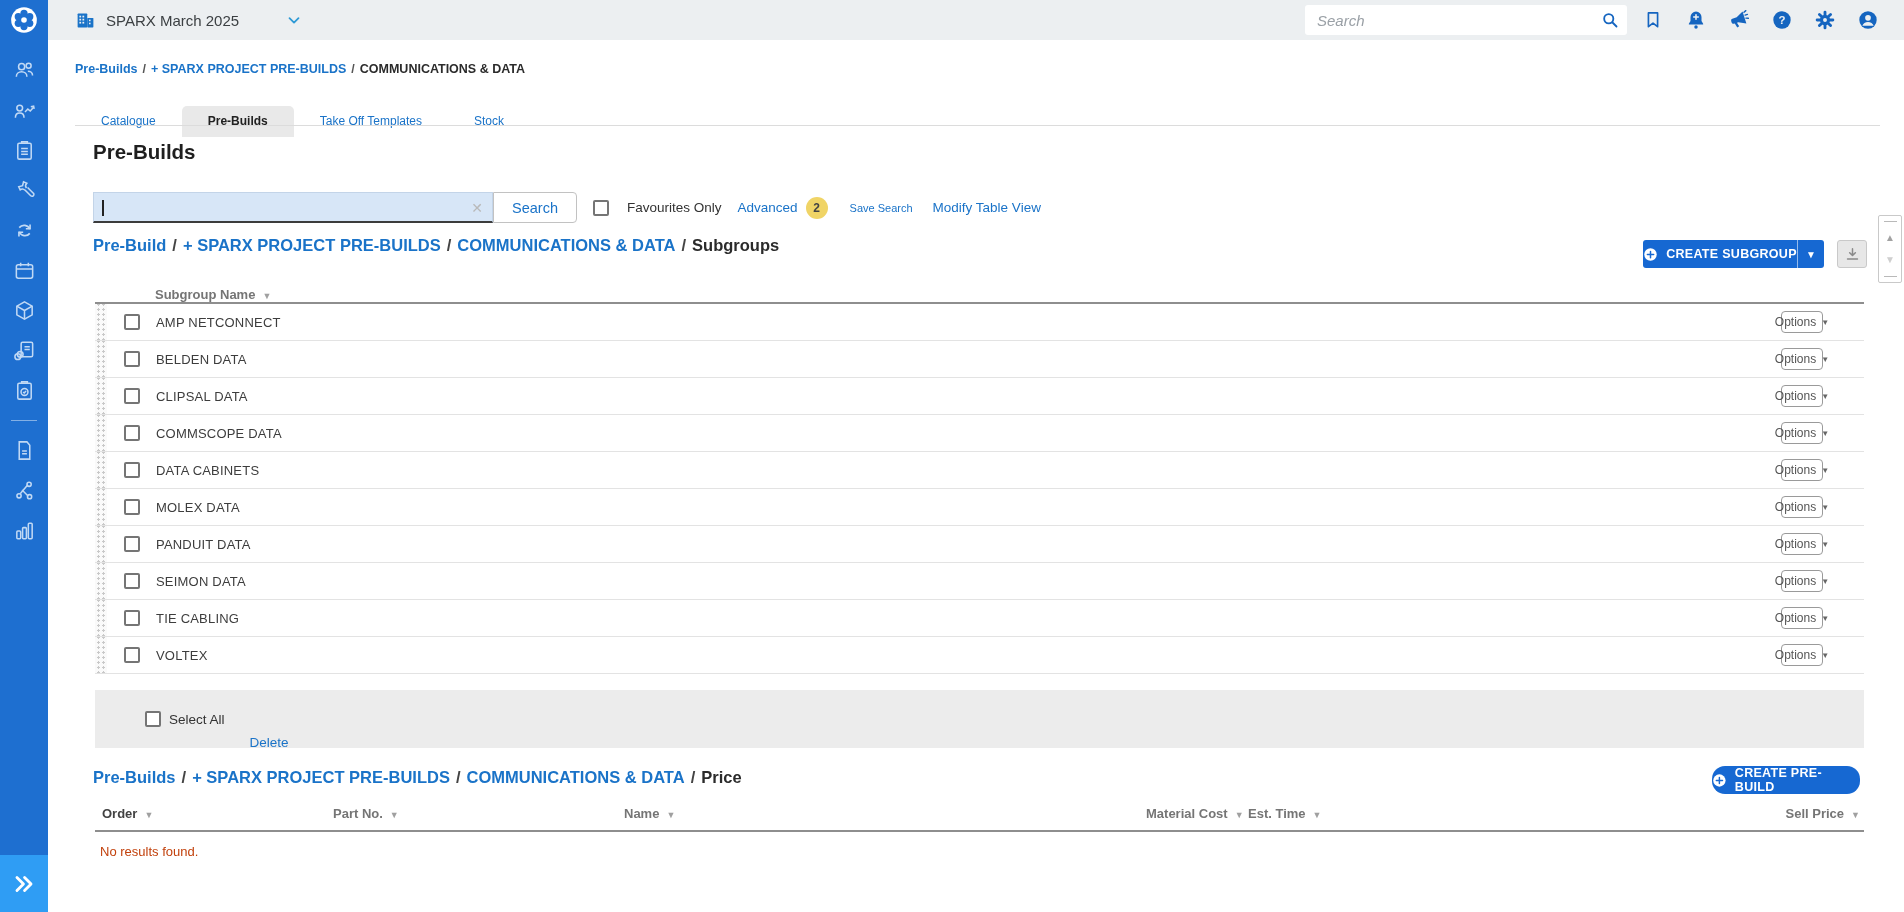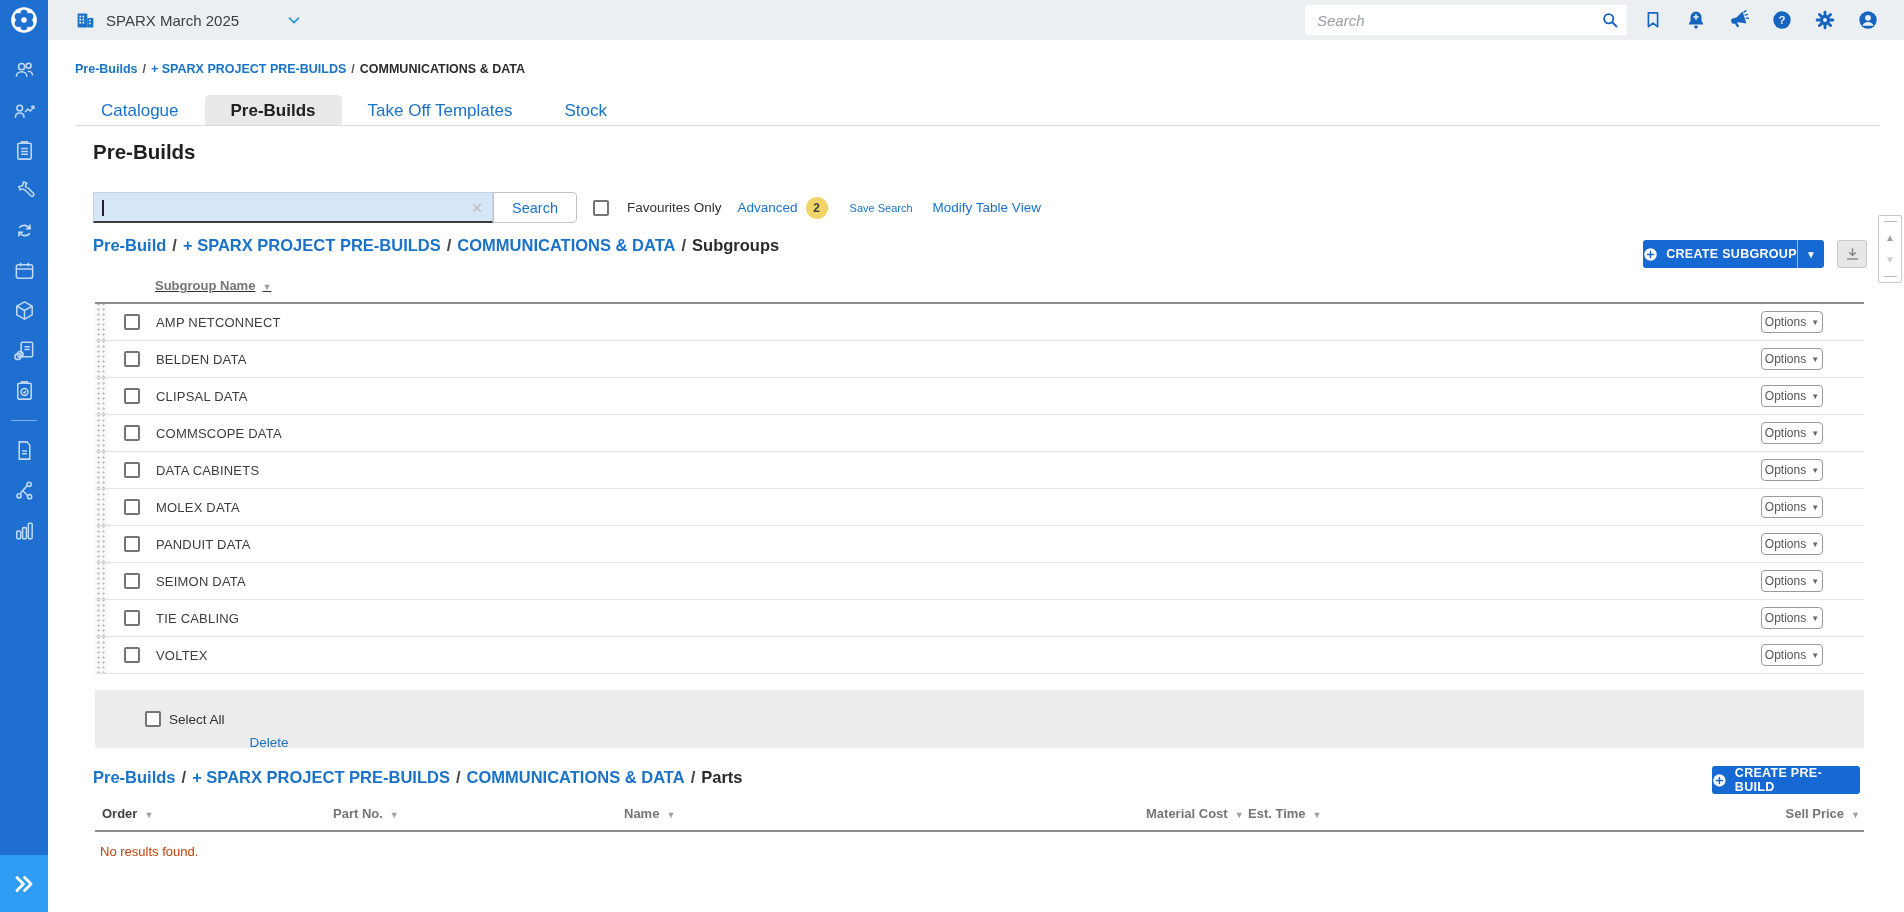--- a/index.html
+++ b/index.html
@@ -29,21 +29,21 @@
   .navdivider { width:26px; height:1px; background:rgba(255,255,255,.45); margin:10px 0 9px 0; }
   .expandbtn { position:absolute; left:0; bottom:0; width:48px; height:57px; background:#2f9df4; display:flex; align-items:center; justify-content:center; cursor:pointer; }
 
   
   .crumb-top { position:absolute; left:75px; top:62px; font-size:12.5px; font-weight:bold; }
   .crumb-top .sep { color:#555; margin:0 5px; font-weight:bold; }
   .link { color:#1a73c8; text-decoration:none; cursor:pointer; }
   .crumb-top .current { color:#2b2b2b; }
 
   .tabs { position:absolute; left:75px; top:95px; height:31px; display:flex; }
-  .tab { height:31px; line-height:31px; padding:0 26px; font-size:17px; color:#1a73c8; cursor:pointer; }
+  .tab { height:31px; line-height:31px; padding:0 26px; font-size:12px; color:#1a73c8; cursor:pointer;margin-top:11px; }
   .tab.active { background:#e9e9e9; border-radius:5px 5px 0 0; color:#212121; font-weight:bold; }
   .tabline { position:absolute; left:75px; top:125px; width:1805px; height:1px; background:#dcdcdc; }
 
   .page-title { position:absolute; left:93px; top:140px; font-size:20.5px; font-weight:bold; color:#1f1f1f; }
 
   
   .searchrow { position:absolute; left:93px; top:192px; height:31px; display:flex; align-items:center; }
   .searchbox { position:relative; width:400px; height:31px; background:#d7e6f7; border:1px solid #c3d4e8; border-bottom:2px solid #3c3c3c; }
   .searchbox .caret { position:absolute; left:8px; top:7px; width:1.5px; height:16px; background:#222; }
   .searchbox .clear { position:absolute; right:9px; top:7px; color:#b9b9b9; font-size:14px; cursor:pointer; }
@@ -57,43 +57,43 @@
   .modview { margin-left:20px; font-size:13.5px; }
 
   
   .crumb-big { font-size:16.5px; font-weight:bold; }
   .crumb-big .sep { color:#444; margin:0 6px; }
   .crumb-big .current { color:#2b2b2b; }
   .crumb-sub { position:absolute; left:93px; top:236px; }
   .crumb-parts { position:absolute; left:93px; top:768px; }
 
   
-  .btn-blue { background:#1668d2; color:#fff; font-weight:bold; font-size:12.5px; letter-spacing:.3px; display:flex; align-items:center; justify-content:center; border-radius:3px; cursor:pointer; }
+  .btn-blue { background:#1668d2; color:#fff; font-weight:bold; font-size:12.5px; letter-spacing:.3px; display:flex; align-items:center; justify-content:center; border-radius:13px; cursor:pointer; }
   .split { position:absolute; left:1643px; top:240px; height:28px; display:flex; }
   .split .main { width:154px; border-radius:3px 0 0 3px; }
   .split .caretpart { width:27px; border-radius:0 3px 3px 0; border-left:1px solid rgba(255,255,255,.55); display:flex; align-items:center; justify-content:center; cursor:pointer; background:#1668d2; }
   .split .caretpart span { color:#fff; font-size:10px; }
   .plusicon { margin-right:8px; }
   .dlbtn { position:absolute; left:1837px; top:240px; width:30px; height:28px; background:#e7e7e7; border:1px solid #c9c9c9; border-radius:3px; display:flex; align-items:center; justify-content:center; cursor:pointer; }
   .scrollctl { position:absolute; left:1878px; top:215px; width:24px; height:68px; border:1px solid #c9c9c9; border-radius:2px; background:#fff; display:flex; flex-direction:column; align-items:center; justify-content:space-between; padding:5px 0; }
   .scrollctl .bar { width:13px; height:1px; background:#b9b9b9; }
   .scrollctl .up { color:#a2a2a2; font-size:10px; line-height:10px; cursor:pointer; }
   .scrollctl .dn { color:#cfcfcf; font-size:10px; line-height:10px; cursor:pointer; }
   .createpb { position:absolute; left:1712px; top:766px; width:148px; height:28px; }
 
   
   .subtable { position:absolute; left:95px; top:278px; width:1769px; }
-  .theadrow { height:26px; display:flex; align-items:flex-start; border-bottom:2px solid #8e8e8e;text-decoration:underline; }
+  .theadrow { height:26px; display:flex; align-items:flex-end; border-bottom:2px solid #8e8e8e; }
   .theadrow .hlabel { margin-left:60px; font-size:13px; font-weight:bold; color:#757575; cursor:pointer; }
   .sorttri { color:#a0a0a0; font-size:9px; margin-left:7px; }
   .srow { position:relative; height:37px; display:flex; align-items:center; border-bottom:1px solid #e3e3e3; cursor:pointer; }
   .drag { width:12px; height:100%; background-color:#fafafa; background-image:radial-gradient(#c9c9c9 1.1px, transparent 1.2px); background-size:5px 5px; background-position:1px 3px; cursor:grab; }
   .srow .cb { margin-left:17px; cursor:pointer; }
   .rowname { margin-left:16px; font-size:13px; color:#3d3d3d; letter-spacing:.2px; }
-  .optbtn { position:absolute; right:41px; top:7px; width:62px; height:22px; background:#fff; border:1px solid #9a9a9a; border-radius:4px; color:#555; font-size:12px; display:flex; align-items:center; justify-content:center; gap:5px; cursor:pointer; }
+  .optbtn { position:absolute; right:41px; top:7px; width:42px; height:22px; background:#fff; border:1px solid #9a9a9a; border-radius:4px; color:#555; font-size:12px; display:flex; align-items:center; justify-content:center; gap:5px; cursor:pointer; }
   .optbtn .tri { font-size:8px; color:#666; }
 
   .tfooter { position:absolute; left:95px; top:690px; width:1769px; height:58px; background:#ececec; display:flex; align-items:center;padding-left:8px; }
   .tfooter .cb { margin-left:42px; cursor:pointer; }
   .tfooter .sal { margin-left:8px; font-size:13.5px; color:#333; }
   .tfooter .del { margin-left:25px; font-size:13.5px;margin-top:46px; }
 
   
   .pheads { position:absolute; left:0; top:0; width:1904px; height:0; }
   .phead { position:absolute; top:806px; font-size:13px; font-weight:bold; color:#757575; cursor:pointer; white-space:nowrap; }
@@ -459,21 +459,21 @@
     </div>
   </div>
 
   <div class="tfooter">
     <span class="cb"></span>
     <span class="sal">Select All</span>
     <span class="del link">Delete</span>
   </div>
 
   <div class="crumb-big crumb-parts">
-    <span class="link">Pre-Builds</span><span class="sep">/</span><span class="link">+ SPARX PROJECT PRE-BUILDS</span><span class="sep">/</span><span class="link">COMMUNICATIONS &amp; DATA</span><span class="sep">/</span><span class="current">Parts</span>
+    <span class="link">Pre-Builds</span><span class="sep">/</span><span class="link">+ SPARX PROJECT PRE-BUILDS</span><span class="sep">/</span><span class="link">COMMUNICATIONS &amp; DATA</span><span class="sep">/</span><span class="current">Price</span>
   </div>
 
   <div class="btn-blue createpb">
     <svg class="plusicon" width="15" height="15" viewBox="0 0 24 24">
       <circle cx="12" cy="12" r="10" fill="#ffffff"></circle>
       <path d="M12 7v10M7 12h10" stroke="#1668d2" stroke-width="2.4" stroke-linecap="round"></path>
     </svg>
     <span>CREATE PRE-BUILD</span>
   </div>
 

